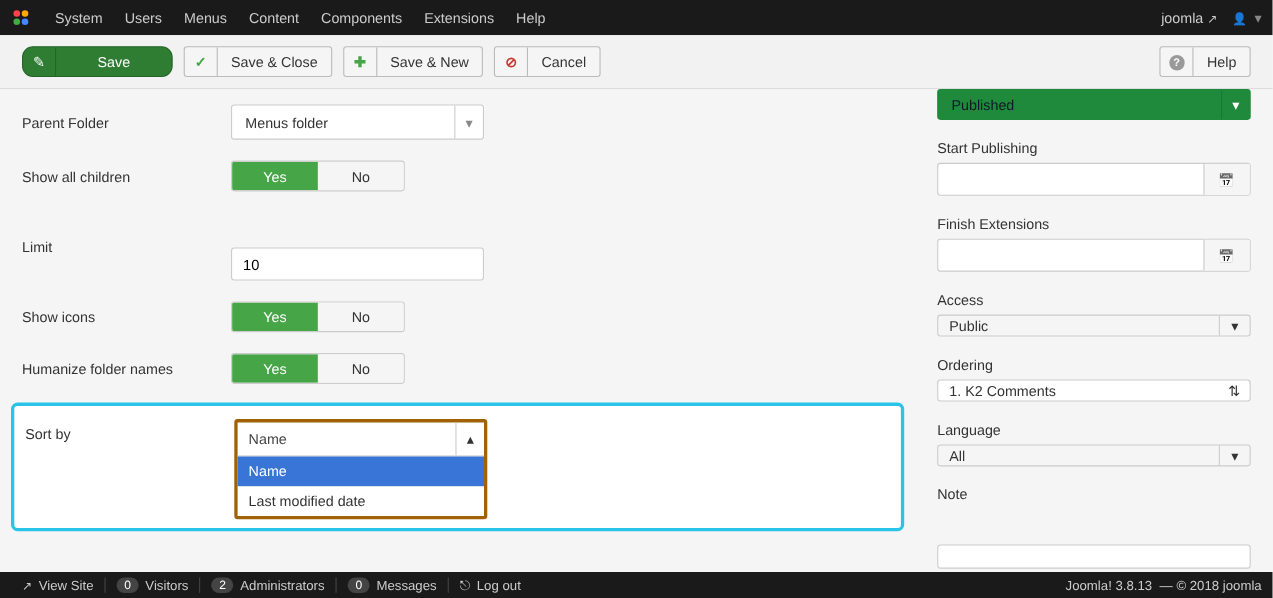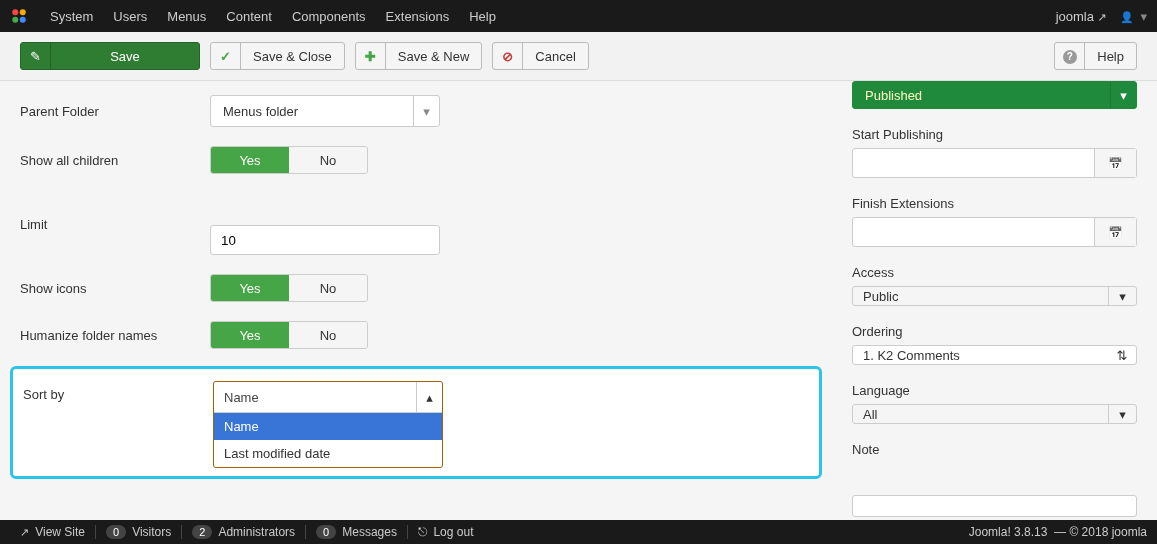--- a/index.html
+++ b/index.html
@@ -9,40 +9,40 @@
 .topbar .menu-item { padding: 0 10px; }
 .topbar .spacer { flex: 1; }
 .topbar a { color: #ccc; text-decoration: none; }
 .toolbar { background: #f2f2f2; border-bottom: 1px solid #ddd; padding: 10px 20px; display: flex; gap: 10px; }
 .btn { display: inline-flex; align-items: center; background: #f5f5f5; border: 1px solid #bbb; border-radius: 3px; height: 28px; cursor: pointer; font-size: 13px; color: #333; overflow: hidden; }
 .btn .icon-part { width: 30px; display: flex; align-items: center; justify-content: center; border-right: 1px solid #bbb; height: 100%; }
 .btn .label-part { padding: 0 12px; }
 .btn.primary { background: #2f7d32; color: #fff; border-color: #256628; }
 .btn.primary .icon-part { border-right: 1px solid #256628; background: transparent; }
 .btn.primary .label-part { flex: 1; text-align: center; }
-.btn.wide { width: 180px; }
+.btn.wide { width: 137px; border-radius: 10px; }
 .toolbar .spacer { flex: 1; }
 .content { display: flex; padding: 0 20px; gap: 40px; height: calc(100% - 32px - 50px - 24px); overflow: hidden; position: relative; }
 .left-col { flex: 1; padding-top: 14px; }
 .right-col { width: 285px; padding-top: 0; }
 .form-row { display: flex; align-items: center; margin-bottom: 19px; }
 .form-row label { width: 190px; color: #333; }
 .form-row .control { flex: 1; max-width: 230px; }
 .select-box { border: 1px solid #ccc; border-radius: 3px; height: 32px; display: flex; align-items: center; background: #fff; }
 .select-box .value { flex: 1; padding: 0 12px; color: #333; }
 .select-box .caret { width: 26px; text-align: center; border-left: 1px solid #ccc; height: 100%; display: flex; align-items: center; justify-content: center; color: #888; }
 .select-box.green { background: #1f8a3b; color: #fff; border-color: #1f8a3b; }
-.select-box.green .value { color: #fef9c3; }
+.select-box.green .value { color: #0f172a; }
 .select-box.green .caret { border-left: 1px solid #1a7832; color: #fff; }
 .toggle { display: flex; border: 1px solid #ccc; border-radius: 3px; overflow: hidden; width: 158px; height: 28px; }
 .toggle .opt { flex: 1; display: flex; align-items: center; justify-content: center; background: #f5f5f5; cursor: pointer; }
 .toggle .opt.active { background: #46a546; color: #fff; }
 .text-input { border: 1px solid #ccc; border-radius: 3px; height: 30px; padding: 0 10px; width: 100%; background: #fff; margin-top: 32px; }
 .highlight-box { border: 3px solid #29c4e8; border-radius: 6px; padding: 12px 10px 8px 10px; margin: -2px -10px 0; position: relative; background: #fff; }
-.dropdown-open { border: 1px solid #a16207; border-radius: 3px; background: #fff; }
+.dropdown-open { border: 3px solid #a16207; border-radius: 3px; background: #fff; }
 .dropdown-open .top { display: flex; height: 30px; align-items: center; }
 .dropdown-open .top .value { flex: 1; padding: 0 10px; color: #444; }
 .dropdown-open .top .caret { width: 26px; text-align: center; border-left: 1px solid #ccc; height: 100%; display: flex; align-items: center; justify-content: center; }
 .dropdown-open .options { border-top: 1px solid #ccc; }
 .dropdown-open .options .option { padding: 6px 10px; cursor: pointer; }
 .dropdown-open .options .option.selected { background: #3875d7; color: #fff; }
 .right-col .form-group { margin-bottom: 18px; }
 .right-col .form-group label { display: block; margin-bottom: 6px; }
 .right-col .date-input { display: flex; border: 1px solid #ccc; border-radius: 3px; height: 30px; background: #fff; }
 .right-col .date-input input { flex: 1; border: none; padding: 0 10px; background: transparent; }

